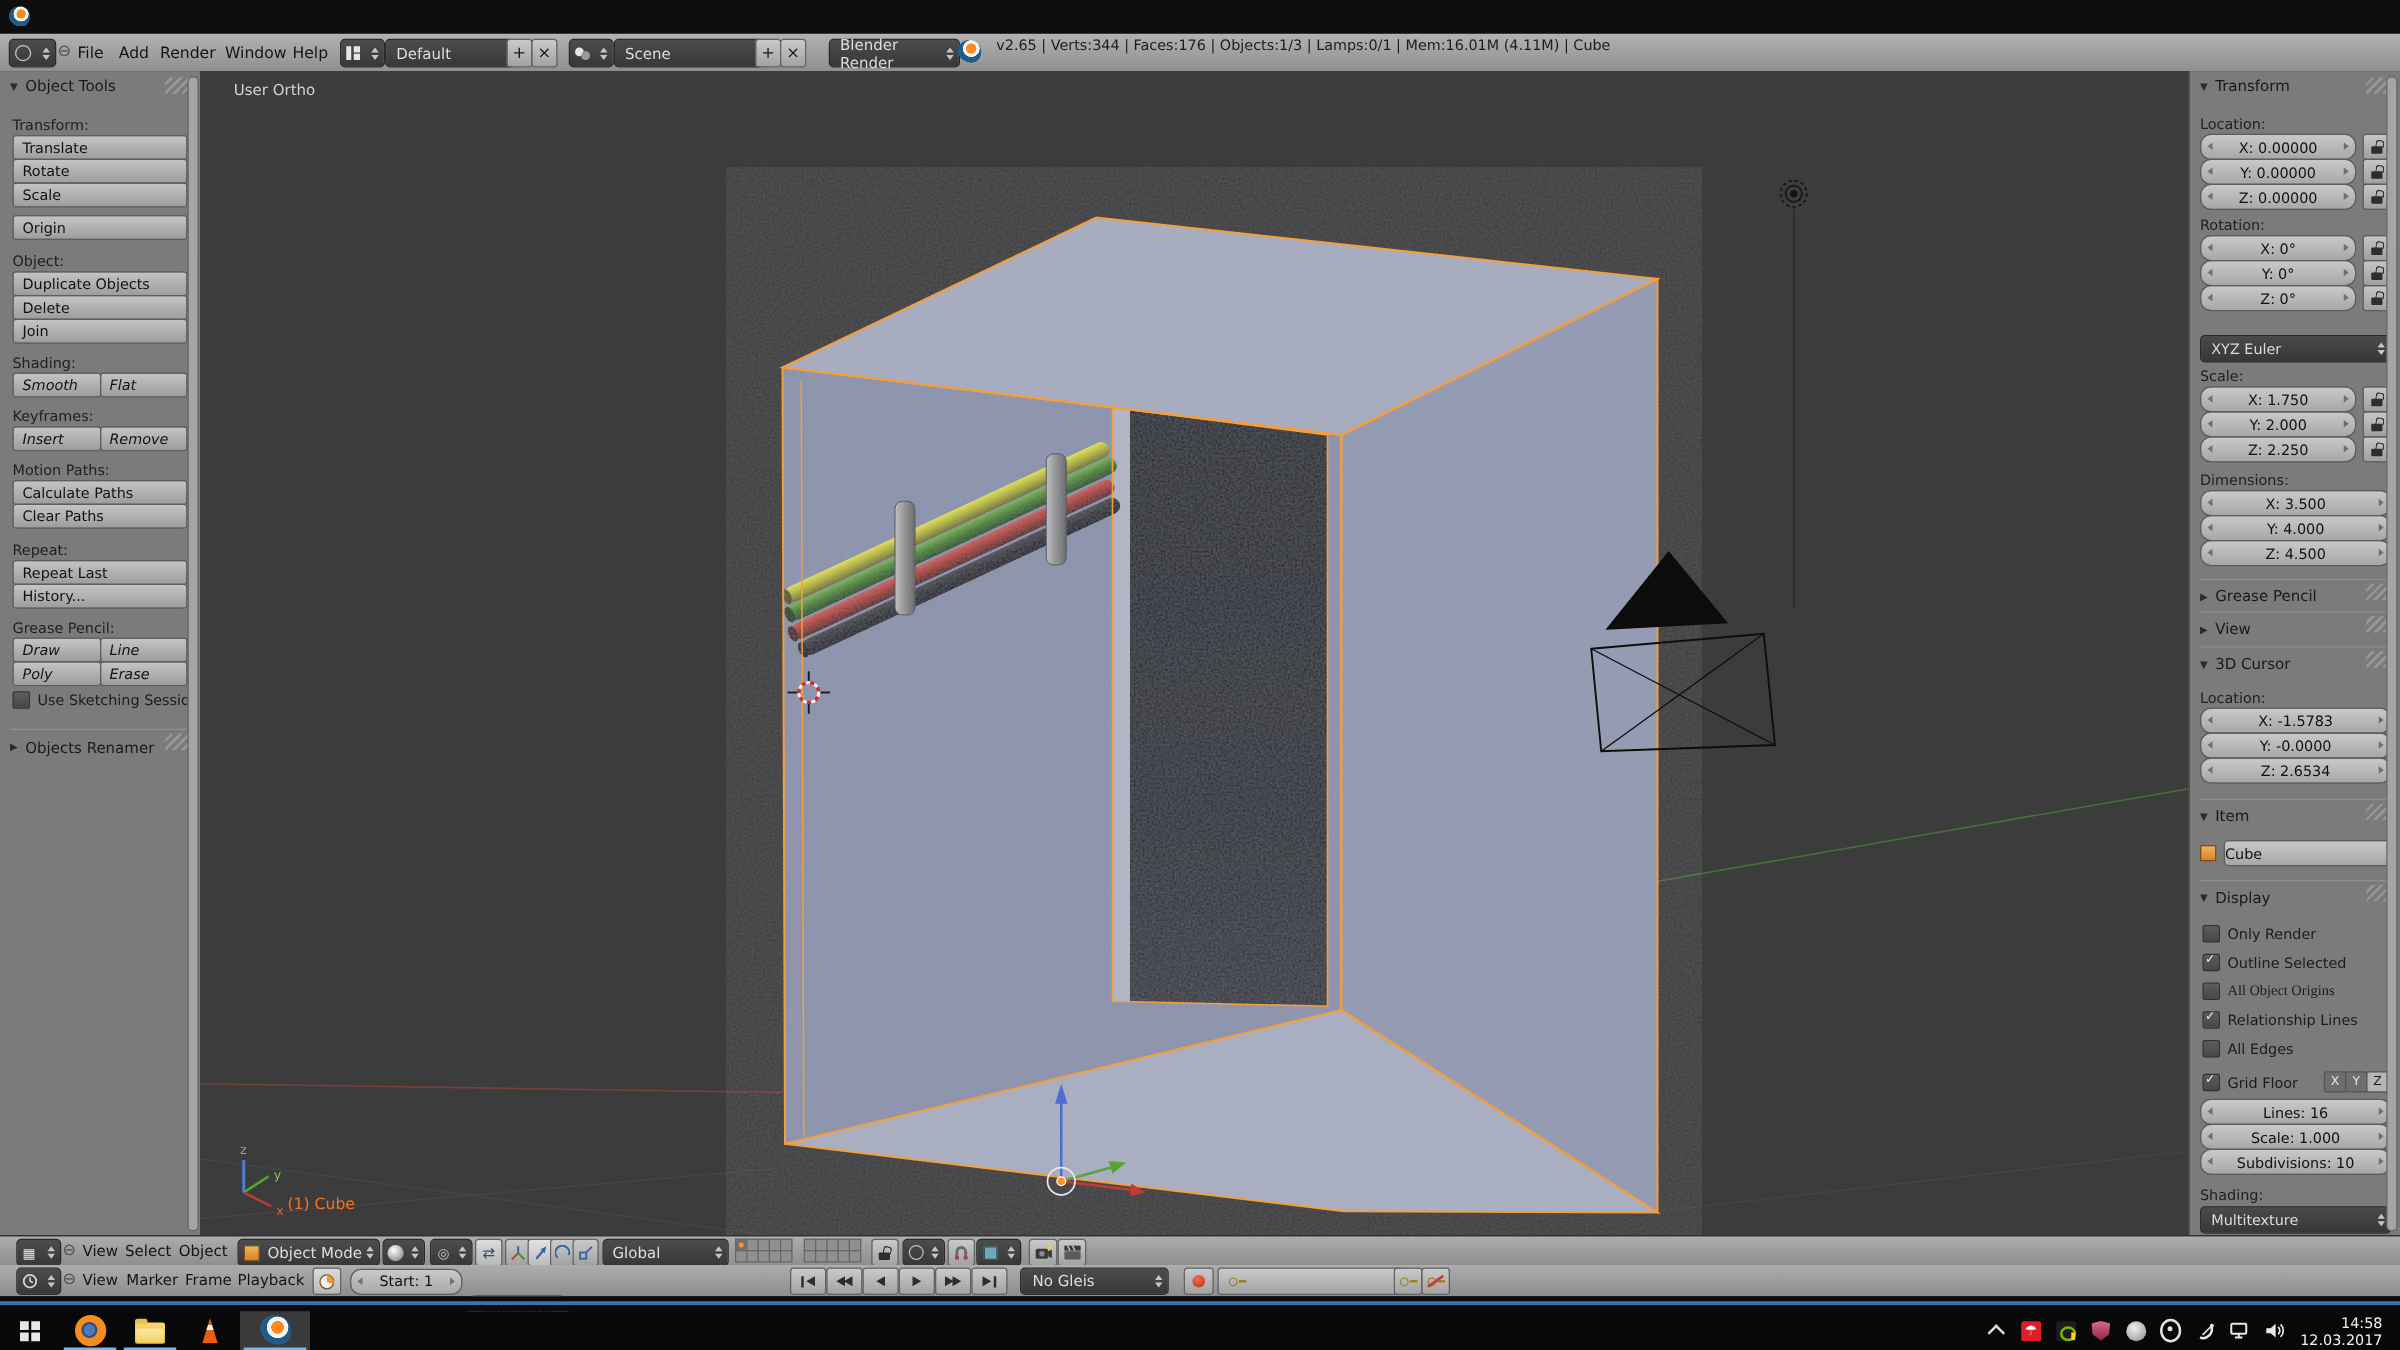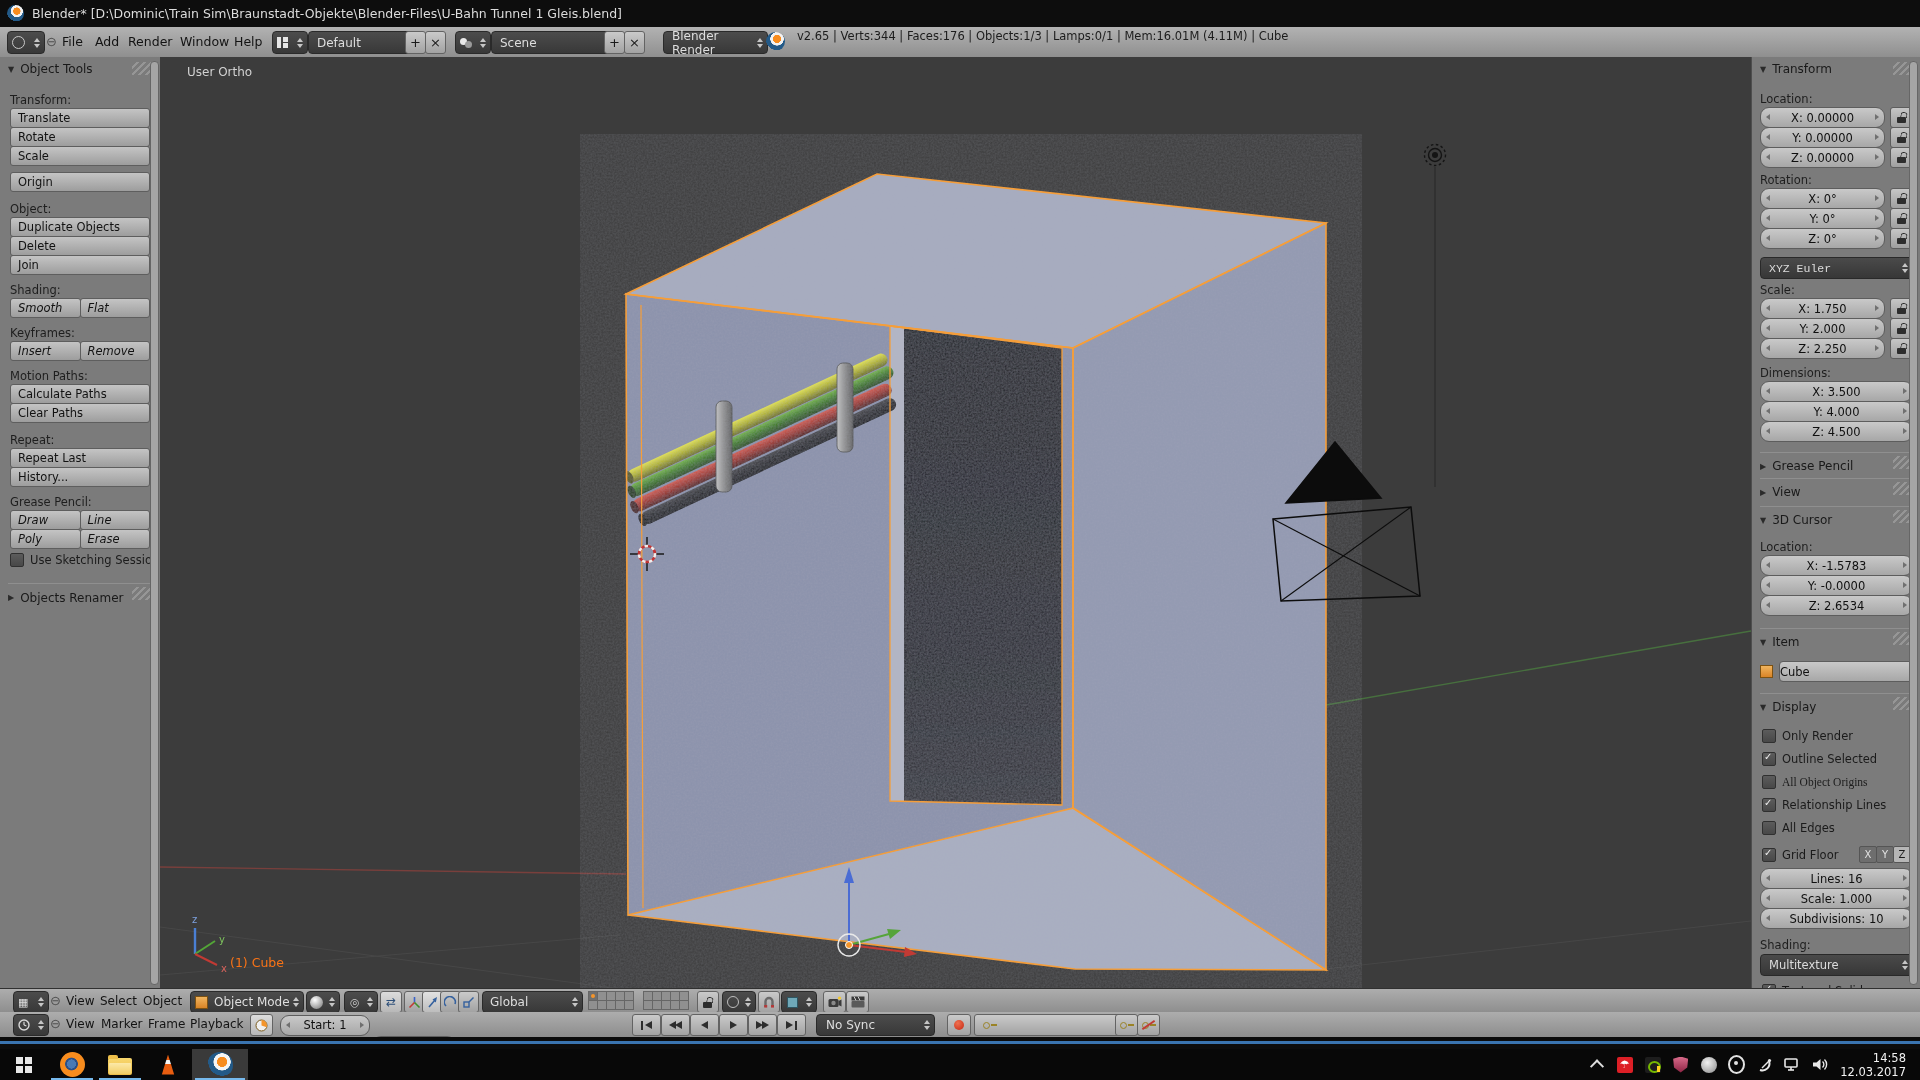--- a/index.html
+++ b/index.html
@@ -123,21 +123,20 @@
   .circic{width:11px;height:11px;border:1.5px solid #c9c9c9;border-radius:50%;}
   .viewporttext{color:#d2d2d2;font-size:12px;}
 </style>
 </head>
 <body>
 
 <div id="root">
 
   <div class="abs titlebar">
     <span class="blogo"></span>
-    <span class="titletext">Blender* [D:\Dominic\Train Sim\Braunstadt-Objekte\Blender-Files\U-Bahn Tunnel 1 Gleis.blend]</span>
   </div>
 
   <div class="abs infobar">
     <div class="abs darkbtn" style="left:7px;top:4px;width:36px;height:21px;">
       <span class="circic" style="margin-left:4px;"></span>
       <span class="updown">
           <i class="u"></i>
           <i class="d"></i>
         </span>
     </div>
@@ -457,21 +456,21 @@
     <div class="prow">
         <div class="pill">
           <span class="al"></span>
           <span>Z: 0°</span>
           <span class="ar"></span>
         </div>
       <div class="lockbtn">
           <span class="padlock"></span>
         </div>
       </div>
-    <div class="ddark" style="margin-top:8px;font-family:Liberation Mono, monospace;">
+    <div class="ddark" style="margin-top:19px;">
       <span>XYZ Euler</span>
       <span class="updown">
           <i class="u"></i>
           <i class="d"></i>
         </span>
     </div>
 
     <div class="tlabel" style="margin:4px 8px 2px;">Scale:</div>
     <div class="prow">
         <div class="pill">
@@ -843,21 +842,21 @@
     <div class="abs pbtn" style="left:748px;width:27px;top:2px;">
         <span class="pt-r"></span>
         <span class="pt-r" style="margin-left:-3px;"></span>
       </div>
     <div class="abs pbtn" style="left:777px;width:27px;top:2px;">
         <span class="pt-r"></span>
         <span class="pb"></span>
       </div>
 
     <div class="abs darkbtn" style="left:816px;top:2px;width:108px;height:20px;padding-left:9px;">
-      <span>No Sync</span>
+      <span>No Gleis</span>
       <span class="updown">
           <i class="u"></i>
           <i class="d"></i>
         </span>
     </div>
 
     <div class="abs lightbtn" style="left:947px;top:2px;width:22px;height:20px;">
       <span style="width:10px;height:10px;border-radius:50%;background:radial-gradient(circle at 38% 32%,#f07050,#c42814);"></span>
     </div>
     <div class="abs lightbtn" style="left:974px;top:2px;width:138px;height:20px;justify-content:flex-start;padding-left:8px;">

